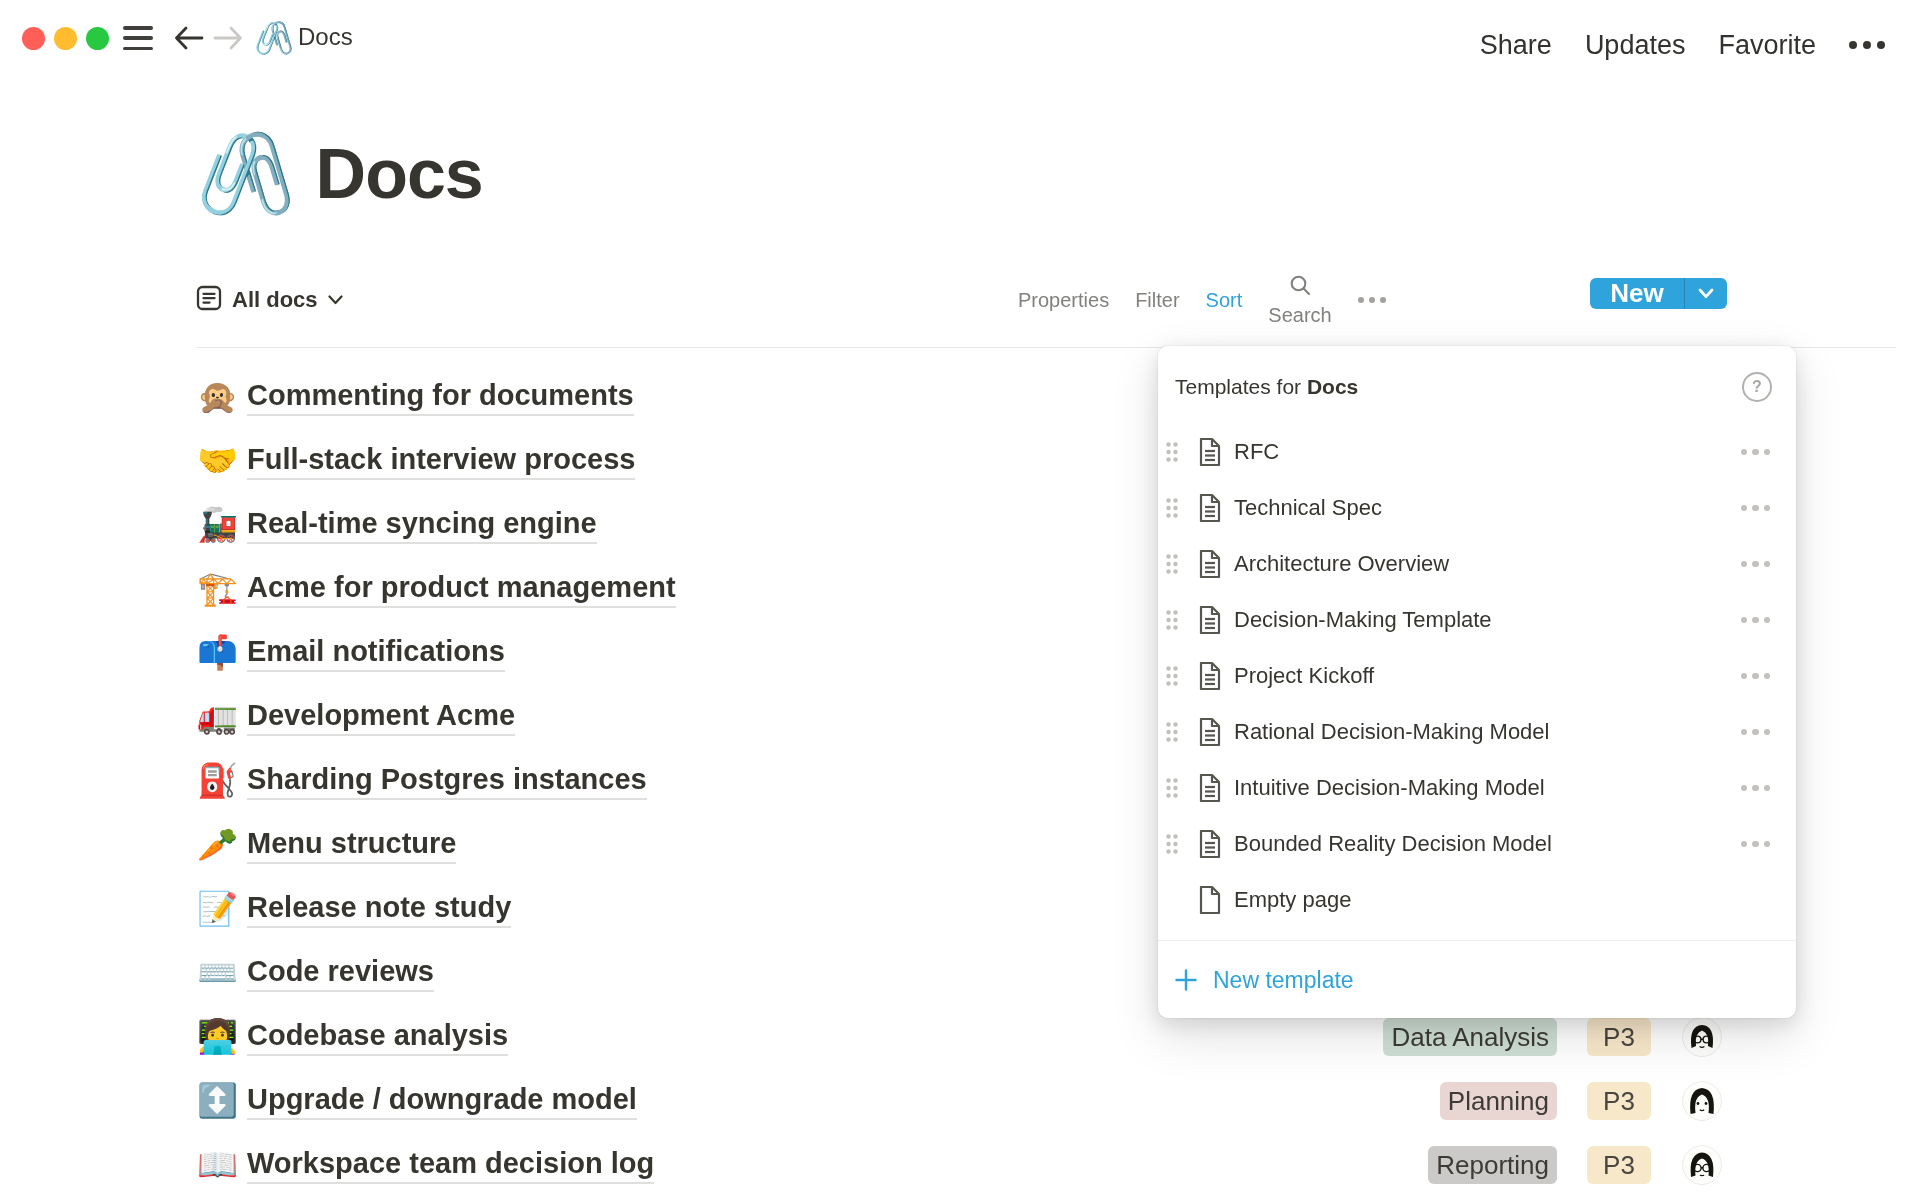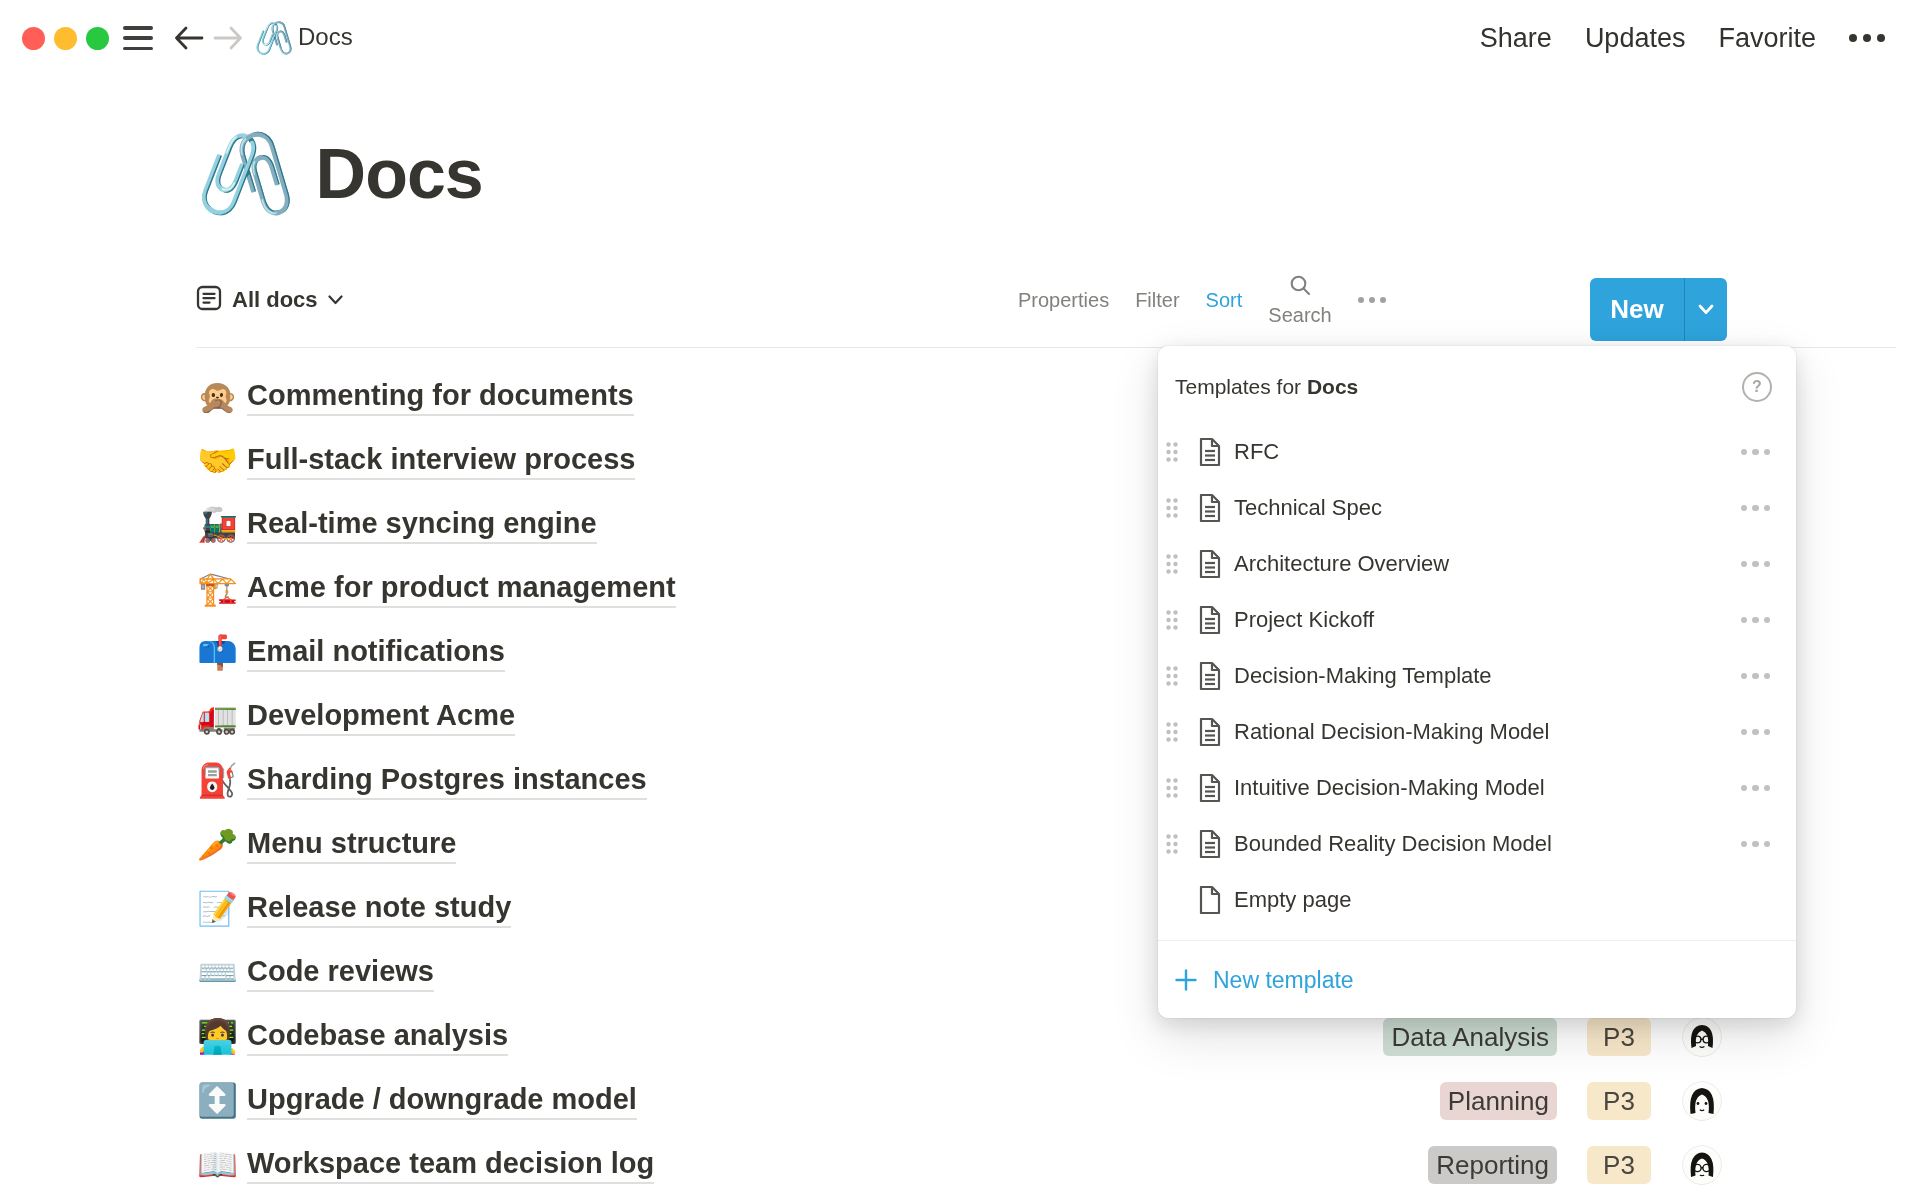--- a/index.html
+++ b/index.html
@@ -12,21 +12,21 @@
   .t-red{left:21.5px;background:#ff5f57;}
   .t-yellow{left:53.5px;background:#febc2e;}
   .t-green{left:85.5px;background:#28c840;}
   .hamburger{position:absolute;left:123px;top:26px;width:30px;height:24px;display:flex;flex-direction:column;justify-content:space-between;cursor:pointer;}
   .hamburger span{display:block;height:3.5px;border-radius:2px;background:#403f3b;}
   .navarrow{position:absolute;top:25px;}
   .nav-back{left:173px;}
   .nav-fwd{left:212px;}
   .tb-doc-emoji{position:absolute;left:254px;top:20px;font-size:32px;line-height:36px;}
   .tb-doc-name{position:absolute;left:298px;top:23px;font-size:24px;font-weight:500;color:#37352f;}
-  .tb-right{position:absolute;right:35px;top:0;height:76px;display:flex;align-items:center;gap:33px;}
+  .tb-right{position:absolute;right:35px;top:7px;height:76px;display:flex;align-items:center;gap:33px;}
   .tb-link{font-size:27px;color:#33322e;cursor:pointer;}
   .dots{display:flex;align-items:center;}
   .dots i{display:block;border-radius:50%;}
   .tb-more i{width:8px;height:8px;background:#37352f;margin-left:6px;}
   .tb-more i:first-child{margin-left:0;}
 
   
   .page-head{position:absolute;left:196px;top:128px;display:flex;align-items:flex-end;gap:20px;}
   .page-emoji{font-size:80px;line-height:92px;}
   .page-title{font-size:70px;line-height:92px;font-weight:700;letter-spacing:-1px;color:#37352f;}
@@ -34,21 +34,21 @@
   
   .toolbar{position:absolute;left:0;top:277px;width:1920px;height:46px;}
   .view-switch{position:absolute;left:196px;top:0;height:46px;display:flex;align-items:center;gap:10px;cursor:pointer;}
   .view-label{font-size:22px;font-weight:700;color:#37352f;}
   .toolbar-right{position:absolute;left:1018px;top:0;height:46px;display:flex;align-items:center;gap:26px;}
   .tool-link{font-size:20px;color:#82817d;cursor:pointer;}
   .tool-link.active{color:#2ea3dc;}
   .search-group{display:flex;align-items:center;gap:8px;cursor:pointer;flex-direction:column;}
   .tool-more i{width:6px;height:6px;background:#a2a19d;margin-left:5px;}
   .tool-more i:first-child{margin-left:0;}
-  .new-btn{position:absolute;left:1590px;top:1px;width:137px;height:63px;background:#2ea3dc;border-radius:6px;display:flex;align-items:stretch;cursor:pointer;}
+  .new-btn{position:absolute;left:1590px;top:1px;width:137px;height:31px;background:#2ea3dc;border-radius:6px;display:flex;align-items:stretch;cursor:pointer;}
   .new-btn-main{flex:1;display:flex;align-items:center;justify-content:center;color:#fff;font-size:26px;font-weight:700;}
   .new-btn-split{width:42px;border-left:1px solid rgba(0,0,0,0.18);display:flex;align-items:center;justify-content:center;}
   .head-divider{position:absolute;left:196px;top:347px;width:1700px;height:1px;background:#e9e9e7;}
 
   
   .doc-list{position:absolute;left:0;top:365px;width:1920px;}
   .doc-row{position:relative;width:1920px;height:64px;display:flex;align-items:center;padding-left:197px;box-sizing:border-box;cursor:pointer;}
   .doc-emoji{width:50px;font-size:33px;line-height:40px;flex:0 0 auto;}
   .doc-title{font-size:29px;font-weight:600;color:#37352f;padding-bottom:2px;border-bottom:2px solid rgba(55,53,47,0.16);white-space:nowrap;}
   .meta-tagwrap{position:absolute;left:1340px;top:50%;transform:translateY(-50%);width:217px;display:flex;justify-content:flex-end;}
@@ -376,49 +376,49 @@
           </svg>
         <span class="tpl-icon">
             <svg width="24" height="30" viewBox="0 0 24 30" fill="none" stroke="#57554f" stroke-width="2.2" stroke-linejoin="round">
               <path d="M3 2 h11 l7 7 v19 H3 Z"></path>
               <path d="M14 2 v7 h7"></path>
               <line x1="7" y1="14" x2="17" y2="14"></line>
               <line x1="7" y1="18.5" x2="17" y2="18.5"></line>
               <line x1="7" y1="23" x2="17" y2="23"></line>
             </svg>
           </span>
+        <span class="tpl-label">Decision-Making Template</span>
+        <span class="dots tpl-more">
+            <i></i>
+            <i></i>
+            <i></i>
+          </span>
+      </div>
+
+      <div class="tpl-row">
+        <svg class="drag-handle" viewBox="0 0 14 22">
+            <g fill="#c1bfbb">
+              <circle cx="3.5" cy="3.5" r="2.2"></circle>
+              <circle cx="10.5" cy="3.5" r="2.2"></circle>
+              <circle cx="3.5" cy="11" r="2.2"></circle>
+              <circle cx="10.5" cy="11" r="2.2"></circle>
+              <circle cx="3.5" cy="18.5" r="2.2"></circle>
+              <circle cx="10.5" cy="18.5" r="2.2"></circle>
+            </g>
+          </svg>
+        <span class="tpl-icon">
+            <svg width="24" height="30" viewBox="0 0 24 30" fill="none" stroke="#57554f" stroke-width="2.2" stroke-linejoin="round">
+              <path d="M3 2 h11 l7 7 v19 H3 Z"></path>
+              <path d="M14 2 v7 h7"></path>
+              <line x1="7" y1="14" x2="17" y2="14"></line>
+              <line x1="7" y1="18.5" x2="17" y2="18.5"></line>
+              <line x1="7" y1="23" x2="17" y2="23"></line>
+            </svg>
+          </span>
         <span class="tpl-label">Project Kickoff</span>
-        <span class="dots tpl-more">
-            <i></i>
-            <i></i>
-            <i></i>
-          </span>
-      </div>
-
-      <div class="tpl-row">
-        <svg class="drag-handle" viewBox="0 0 14 22">
-            <g fill="#c1bfbb">
-              <circle cx="3.5" cy="3.5" r="2.2"></circle>
-              <circle cx="10.5" cy="3.5" r="2.2"></circle>
-              <circle cx="3.5" cy="11" r="2.2"></circle>
-              <circle cx="10.5" cy="11" r="2.2"></circle>
-              <circle cx="3.5" cy="18.5" r="2.2"></circle>
-              <circle cx="10.5" cy="18.5" r="2.2"></circle>
-            </g>
-          </svg>
-        <span class="tpl-icon">
-            <svg width="24" height="30" viewBox="0 0 24 30" fill="none" stroke="#57554f" stroke-width="2.2" stroke-linejoin="round">
-              <path d="M3 2 h11 l7 7 v19 H3 Z"></path>
-              <path d="M14 2 v7 h7"></path>
-              <line x1="7" y1="14" x2="17" y2="14"></line>
-              <line x1="7" y1="18.5" x2="17" y2="18.5"></line>
-              <line x1="7" y1="23" x2="17" y2="23"></line>
-            </svg>
-          </span>
-        <span class="tpl-label">Decision-Making Template</span>
         <span class="dots tpl-more">
             <i></i>
             <i></i>
             <i></i>
           </span>
       </div>
 
       <div class="tpl-row">
         <svg class="drag-handle" viewBox="0 0 14 22">
             <g fill="#c1bfbb">

